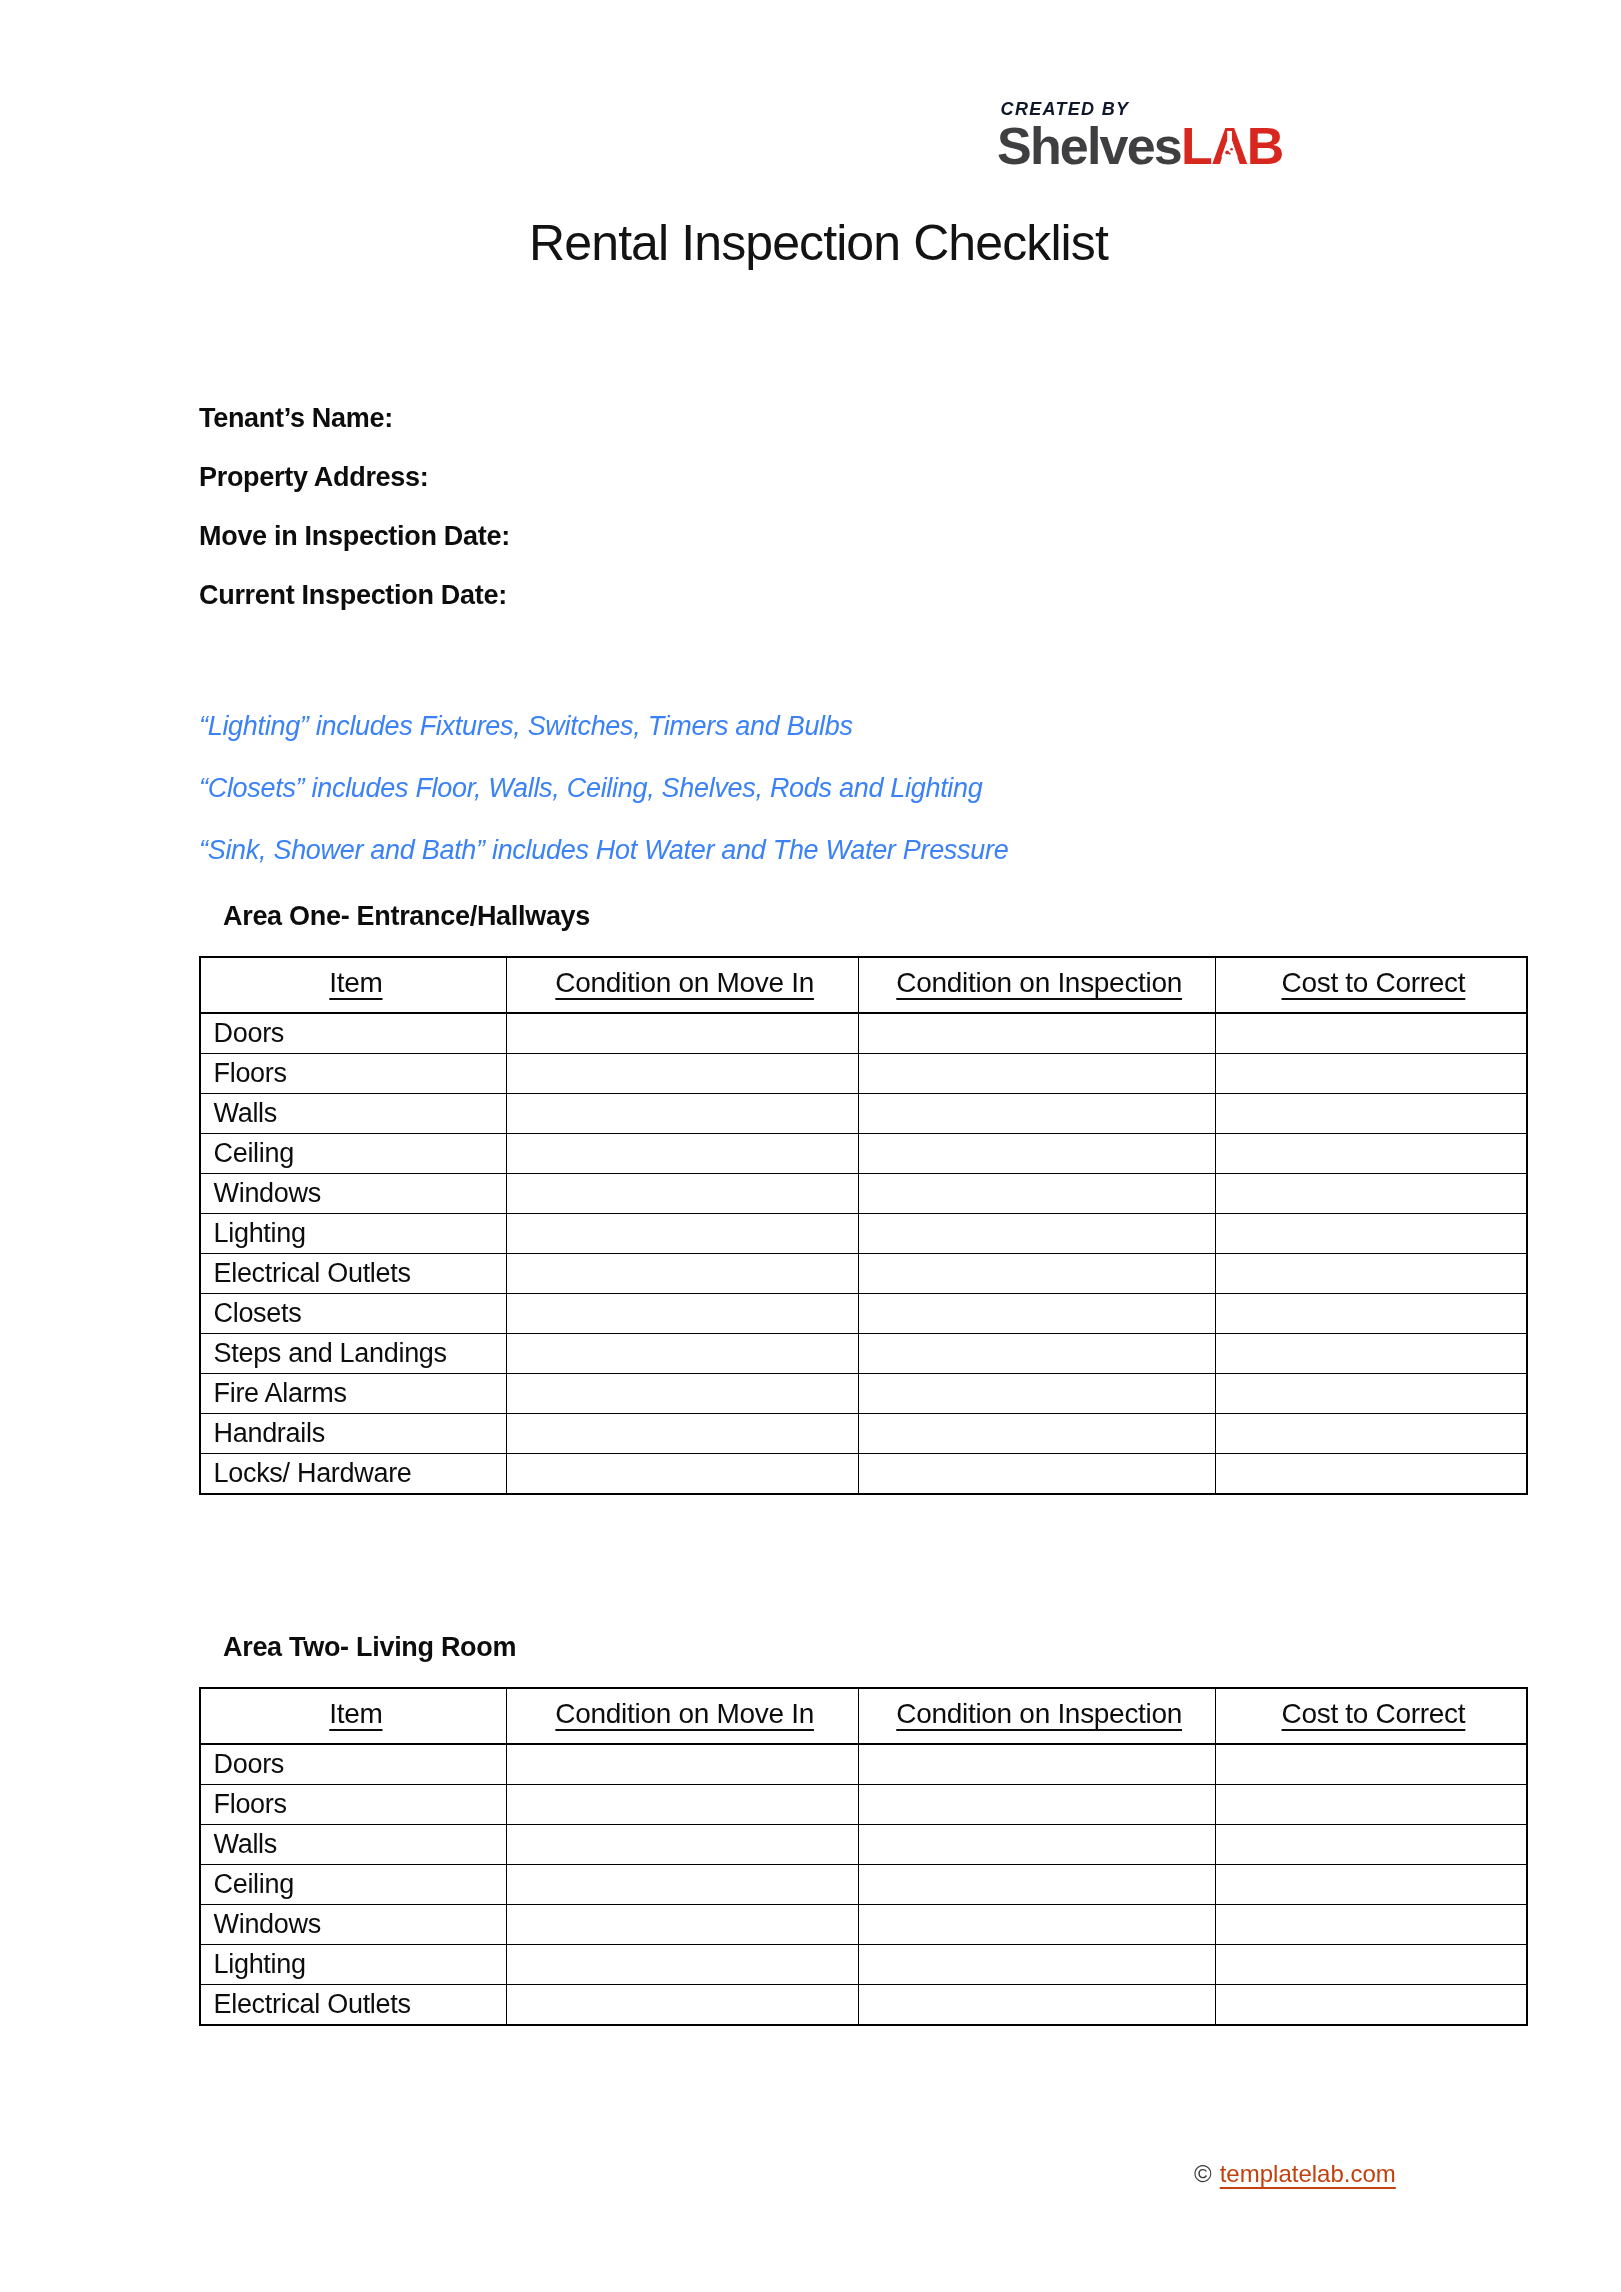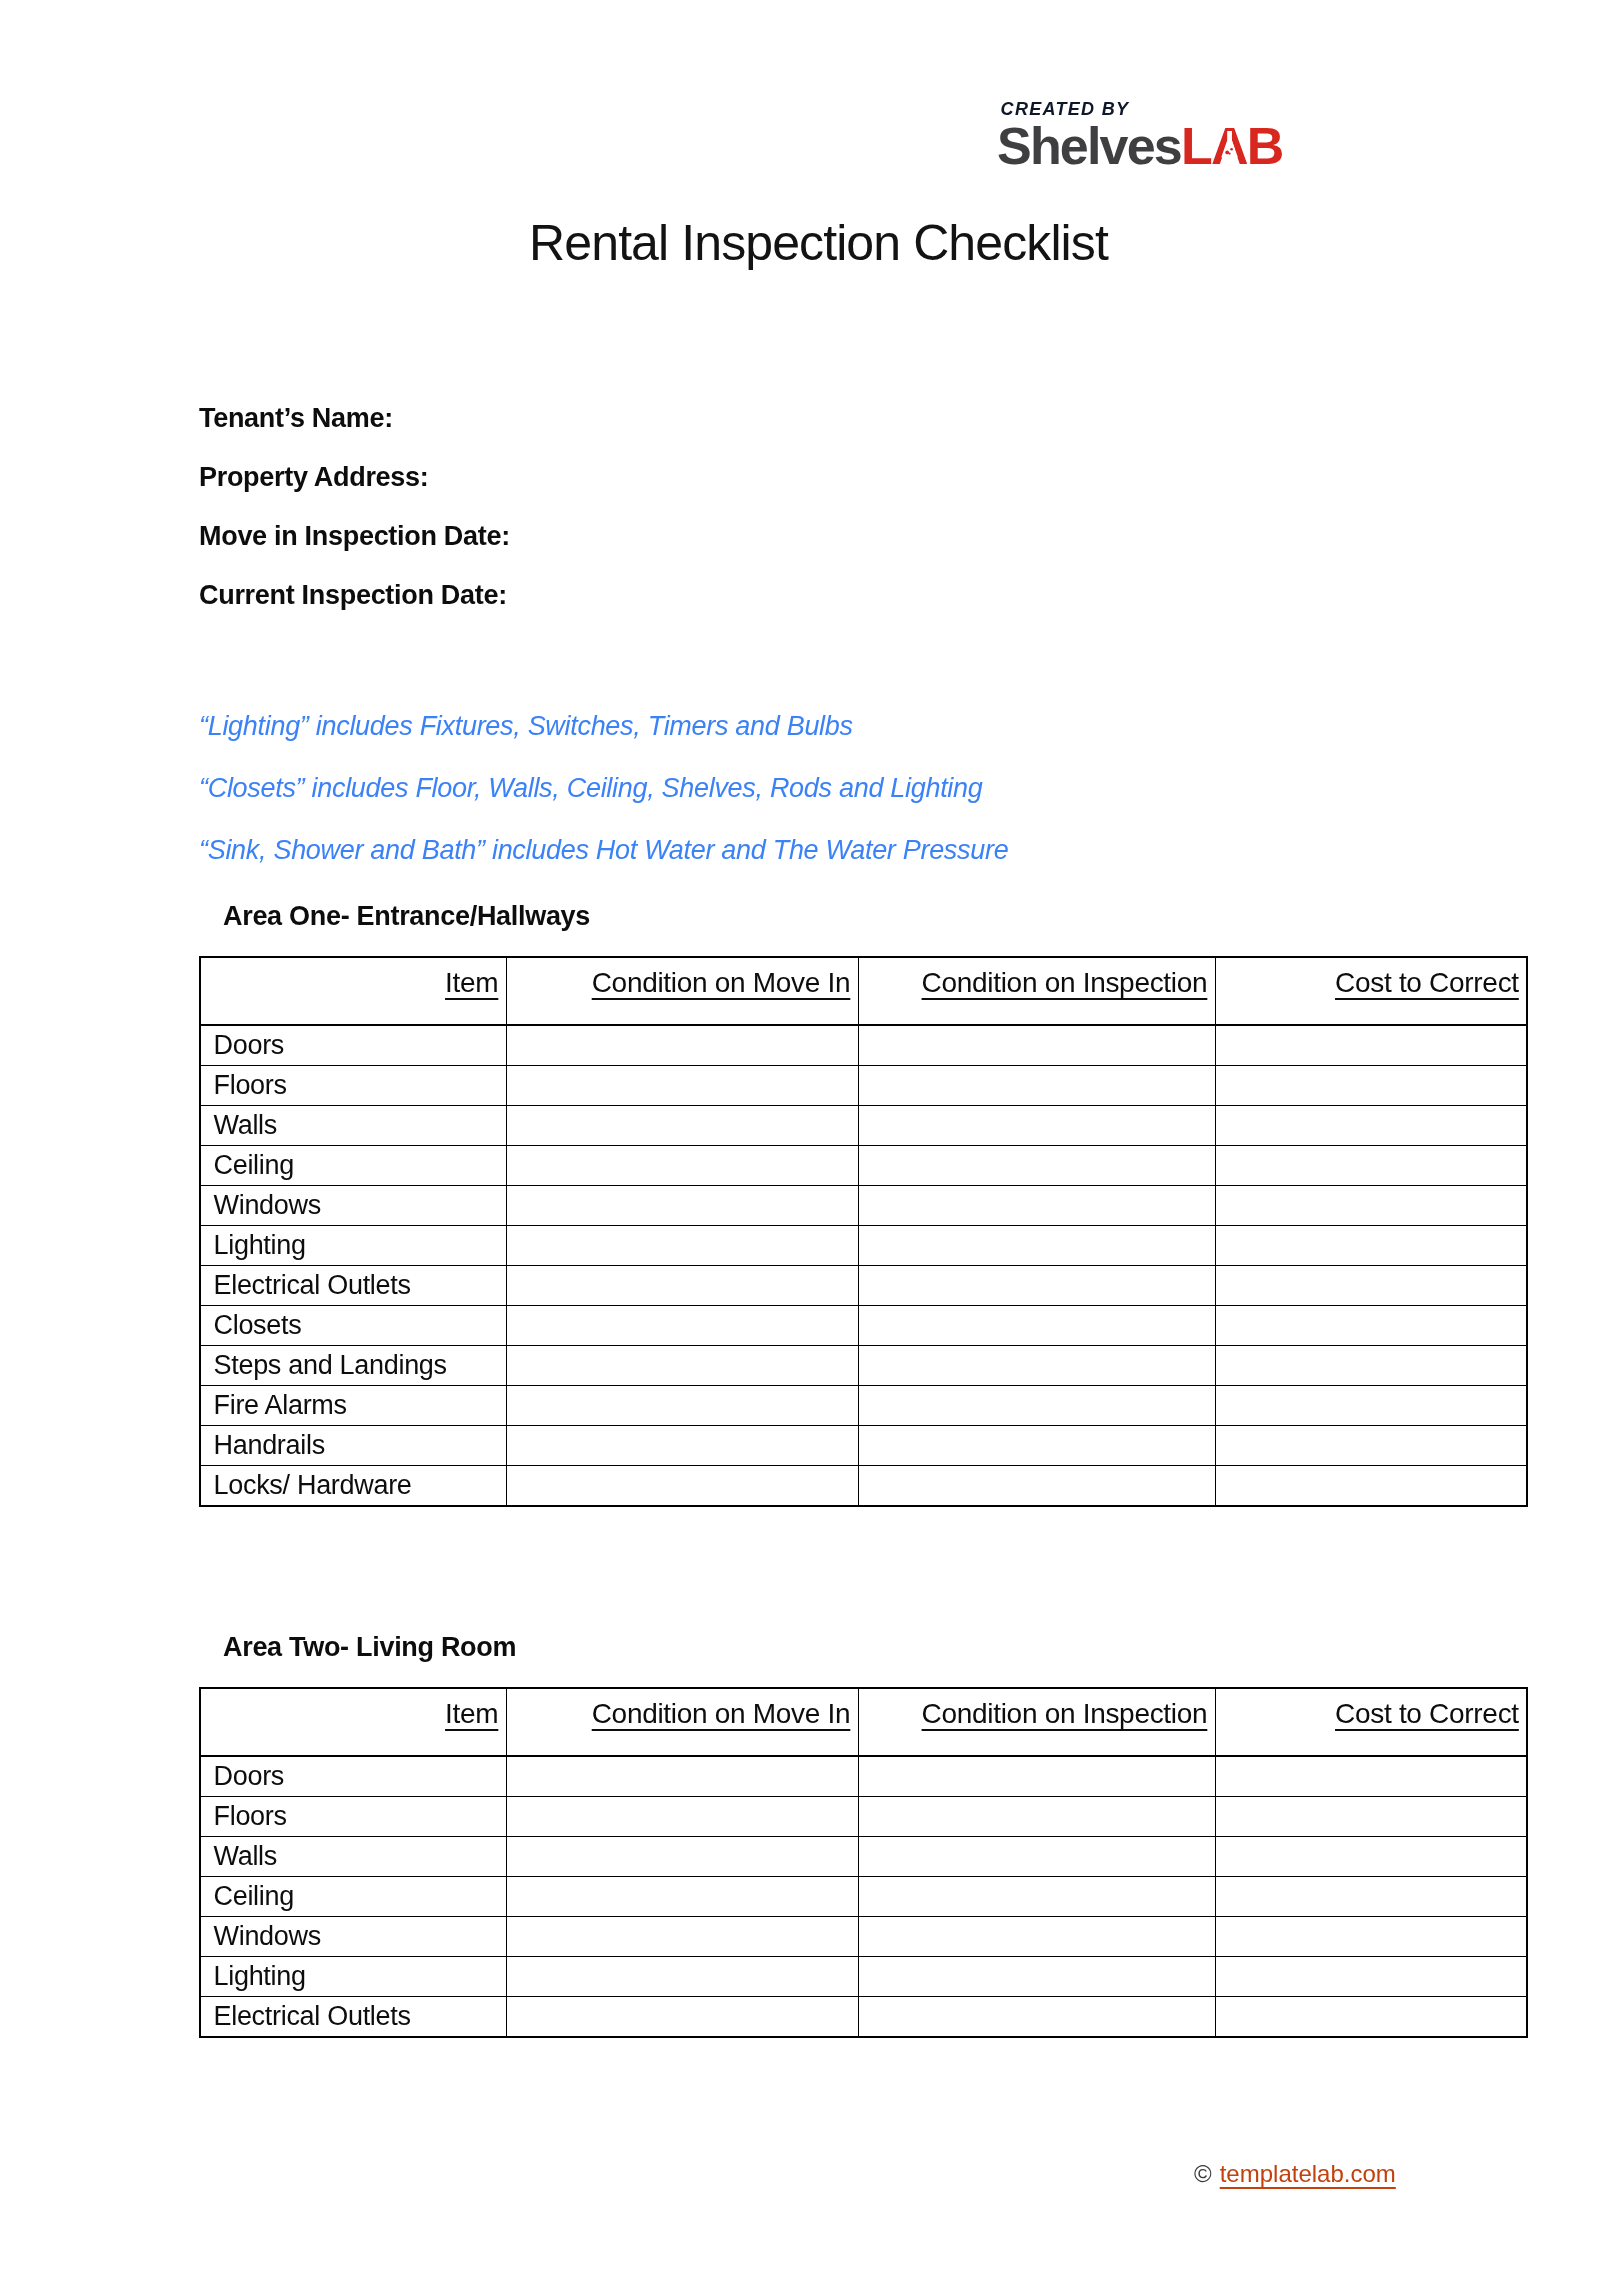--- a/index.html
+++ b/index.html
@@ -44,21 +44,21 @@
   .heading-two { top:1628px; }
 
   
   table.insp-table { position:absolute; left:199px; border-collapse:collapse;
                      table-layout:fixed; width:1327px; background:#fff; }
   .table-one { top:956px; }
   .table-two { top:1687px; }
   table.insp-table, table.insp-table th, table.insp-table td { border:1.8px solid #000; }
   table.insp-table { border-width:2.7px; }
   table.insp-table th {
-    height:68px; box-sizing:border-box; vertical-align:top; text-align:right;
+    height:56px; box-sizing:border-box; vertical-align:top; text-align:center;
     padding:9px 7.2px 7.2px 12.5px; font-size:28px; font-weight:400; letter-spacing:-0.3px;
     text-decoration:underline; text-decoration-thickness:1.8px; text-underline-offset:6.3px;
     border-bottom-width:2.7px;
   }
   table.insp-table td { height:39px; box-sizing:content-box; vertical-align:middle;
     padding:0 7.2px 0 12.5px; font-size:27px; letter-spacing:-0.3px; }
 
   
   .footer { position:absolute; left:1194px; top:2160px; font-size:24px; color:#3b3b3b; white-space:nowrap; }
   .footer a { color:#c2410c; text-decoration:underline; text-decoration-thickness:1.8px; text-underline-offset:4.5px; }

